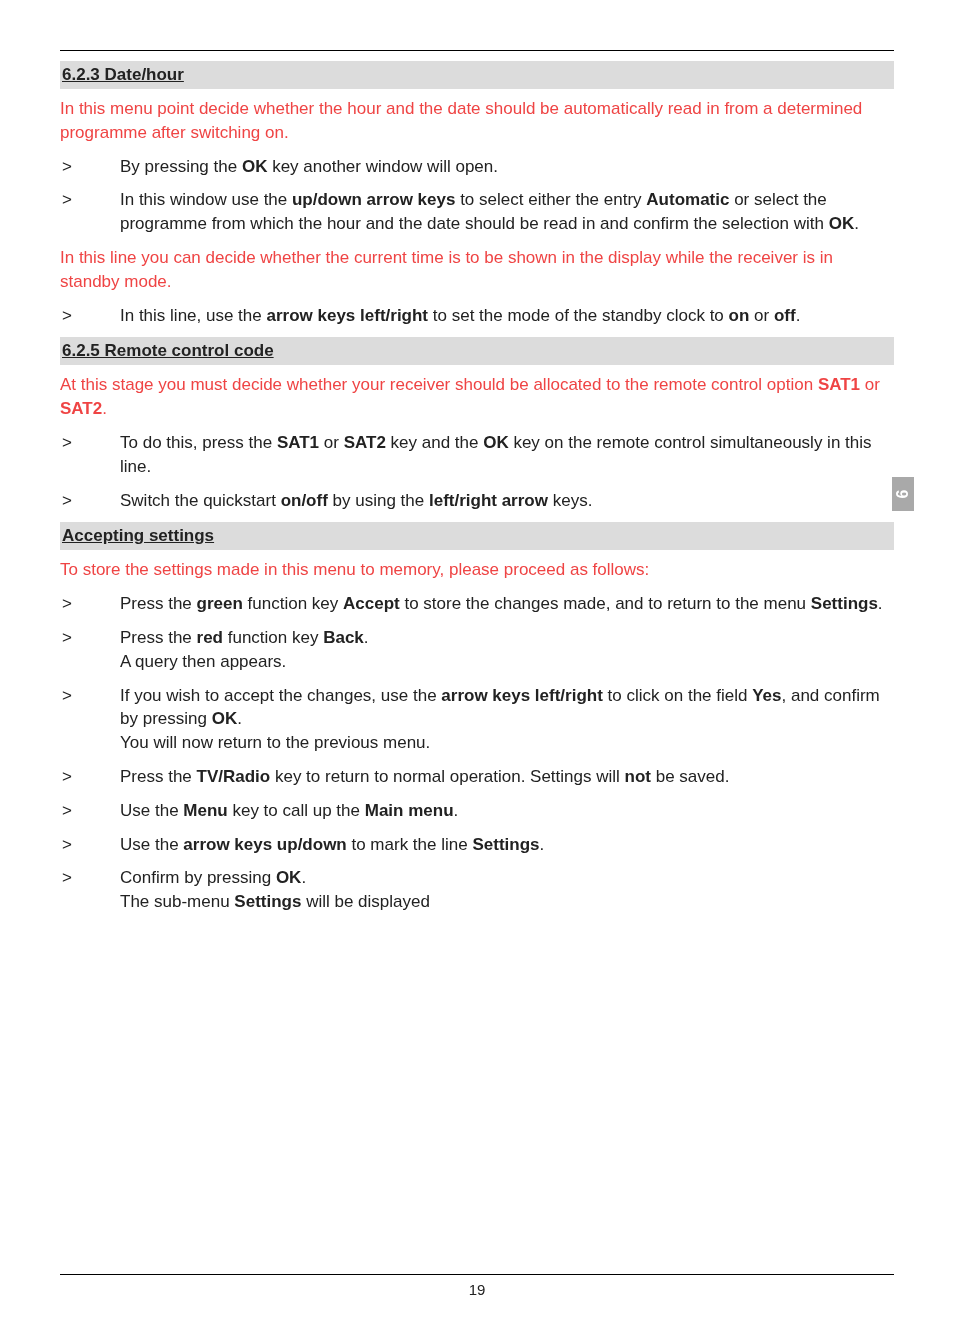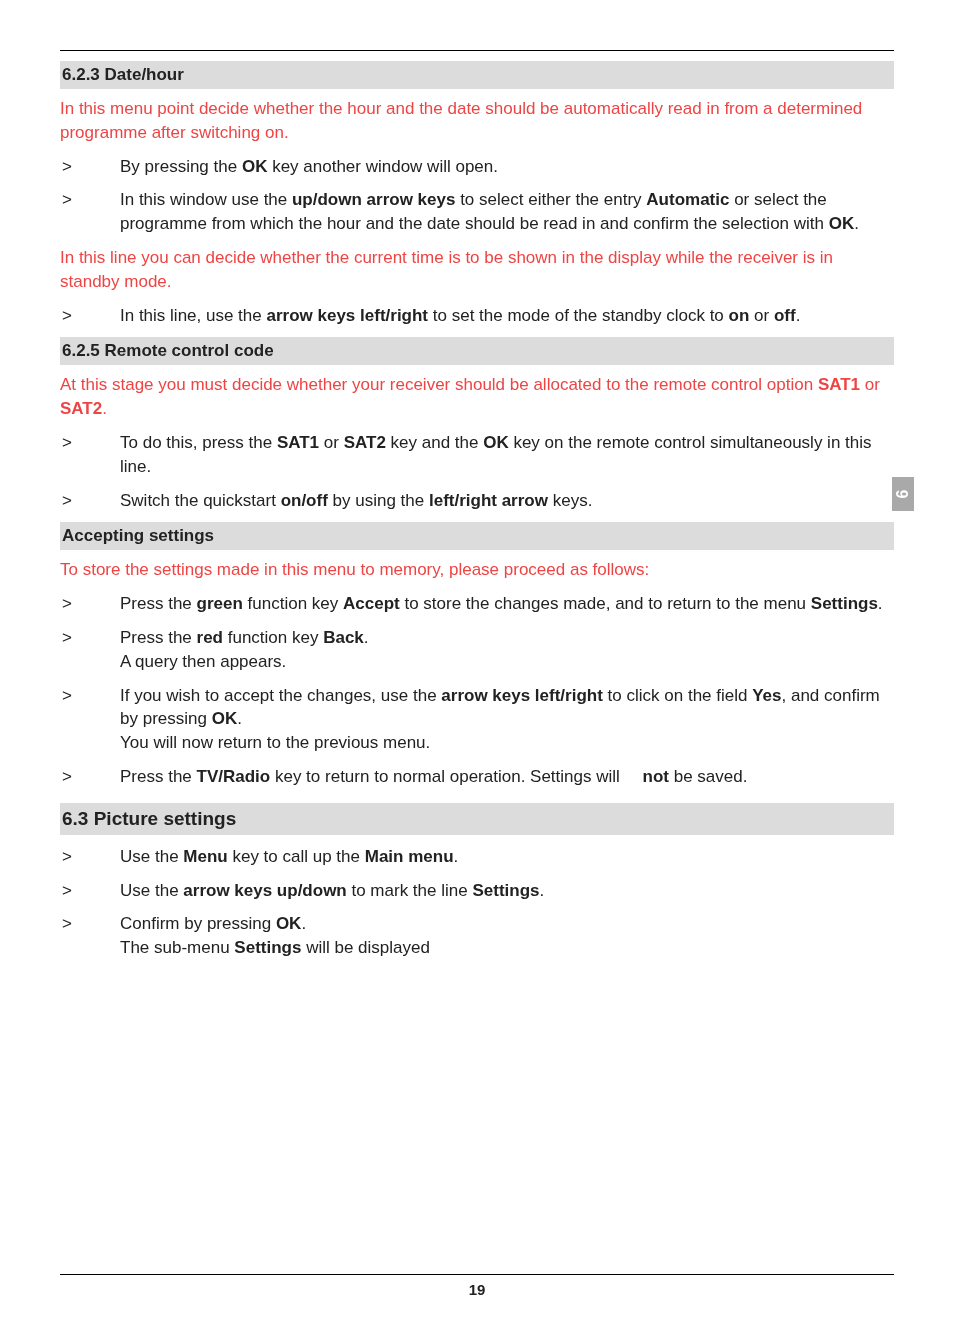--- a/index.html
+++ b/index.html
@@ -18,20 +18,21 @@
     border-top: 1.5px solid #000;
     margin-bottom: 10px;
   }
   .section-heading {
     background: #dcdcdc;
     font-weight: bold;
     font-size: 17px;
     padding: 4px 2px;
     margin-bottom: 8px;
     color: #222;
+    text-decoration: underline;
   }
   .h1-heading {
     background: #dcdcdc;
     font-weight: bold;
     font-size: 19px;
     padding: 5px 2px;
     margin-bottom: 10px;
     margin-top: 14px;
     color: #222;
   }
@@ -50,21 +51,21 @@
   }
   .step-marker {
     width: 60px;
     flex-shrink: 0;
     padding-left: 2px;
   }
   .step-body {
     flex: 1;
   }
   .bold { font-weight: 900; font-family: Arial, Helvetica, sans-serif; margin-top: 32px; }
-  .semibold { font-weight: bold; margin-left: 18px; }
+  .semibold { font-weight: bold; }
   .side-tab {
     position: absolute;
     right: 40px;
     top: 477px;
     width: 22px;
     height: 34px;
     background: #a9a9a9;
     color: #fff;
     font-weight: bold;
     font-size: 16px;
@@ -77,21 +78,20 @@
   }
   .bottom-rule {
     border-top: 1px solid #000;
     margin-top: 12px;
   }
   .page-num {
     text-align: center;
     font-size: 15px;
     margin-top: 6px;
     color: #222;
-    font-weight: bold;
   }
   .footer {
     position: absolute;
     bottom: 32px;
     left: 60px;
     right: 60px;
   }
 </style>
 </head>
 <body>
@@ -144,21 +144,20 @@
   </div>
   <div class="step">
     <div class="step-marker">&gt;</div>
     <div class="step-body"><span>If you wish to accept the changes, use the </span><span class="bold">arrow keys left/right</span><span> to click on the field </span><span class="bold">Yes</span><span>, and confirm by pressing </span><span class="bold">OK</span><span>.</span><br><span>You will now return to the previous menu.</span></div>
   </div>
   <div class="step">
     <div class="step-marker">&gt;</div>
     <div class="step-body"><span>Press the </span><span class="bold">TV/Radio</span><span> key to return to normal operation. Settings will </span><span class="semibold">not</span><span> be saved.</span></div>
   </div>
 
-  <div class="h1-heading">6.3 Picture settings</div>
   <div class="step">
     <div class="step-marker">&gt;</div>
     <div class="step-body"><span>Use the </span><span class="bold">Menu</span><span> key to call up the </span><span class="bold">Main menu</span><span>.</span></div>
   </div>
   <div class="step">
     <div class="step-marker">&gt;</div>
     <div class="step-body"><span>Use the </span><span class="bold">arrow keys up/down</span><span> to mark the line </span><span class="bold">Settings</span><span>.</span></div>
   </div>
   <div class="step">
     <div class="step-marker">&gt;</div>

